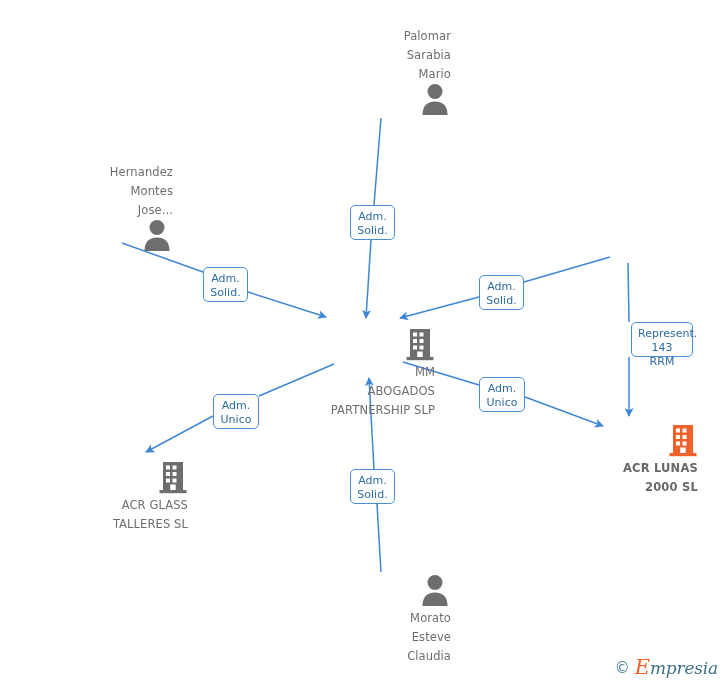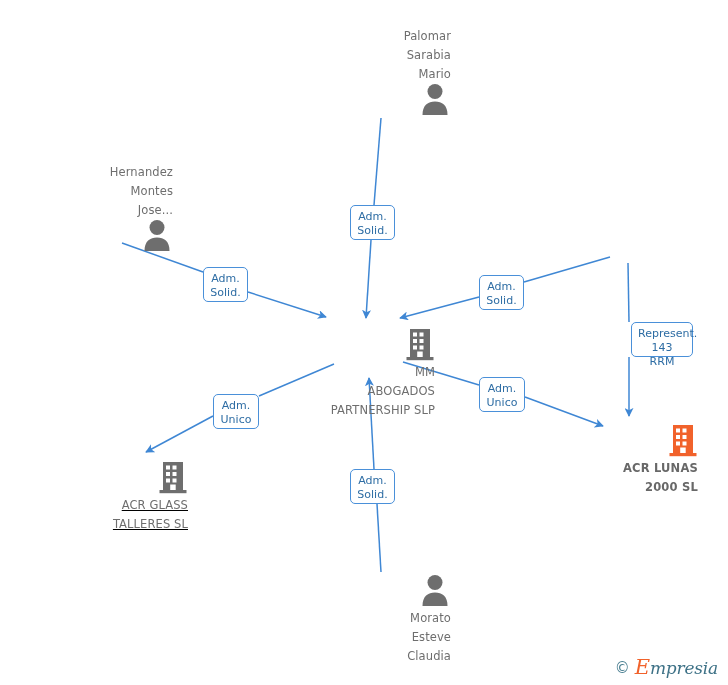--- a/index.html
+++ b/index.html
@@ -191,21 +191,21 @@
         <rect x="14.5" y="11" width="4" height="4" fill="#ffffff"></rect>
         <rect x="8" y="17.5" width="4" height="4" fill="#ffffff"></rect>
         <rect x="14.5" y="17.5" width="4" height="4" fill="#ffffff"></rect>
         <rect x="12.2" y="23.5" width="5.5" height="5.5" fill="#ffffff"></rect>
       </svg>
     </span>
     <span class="label">ACR LUNAS
 2000 SL</span>
   </div>
 
-  <div class="node label-bottom" style="left:118px; top:461px;text-decoration:underline;">
+  <div class="node label-bottom" style="left:118px; top:461px;">
     <span class="glyph">
       <svg width="30" height="33" viewBox="0 0 30 33">
         <rect x="5" y="1" width="20" height="28" fill="#6e6e6e"></rect>
         <rect x="1.5" y="29" width="27" height="3.2" fill="#6e6e6e"></rect>
         <rect x="8" y="4.5" width="4" height="4" fill="#ffffff"></rect>
         <rect x="14.5" y="4.5" width="4" height="4" fill="#ffffff"></rect>
         <rect x="8" y="11" width="4" height="4" fill="#ffffff"></rect>
         <rect x="14.5" y="11" width="4" height="4" fill="#ffffff"></rect>
         <rect x="8" y="17.5" width="4" height="4" fill="#ffffff"></rect>
         <rect x="14.5" y="17.5" width="4" height="4" fill="#ffffff"></rect>

